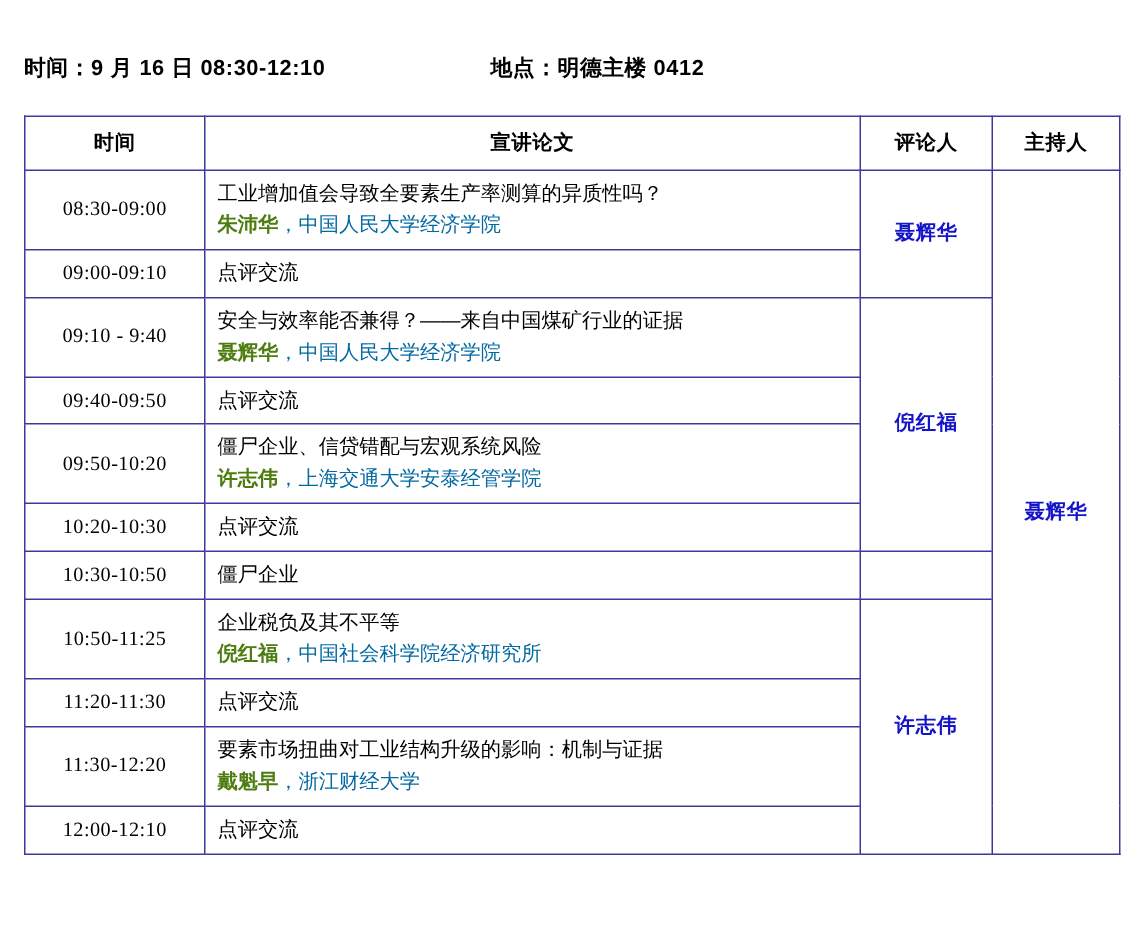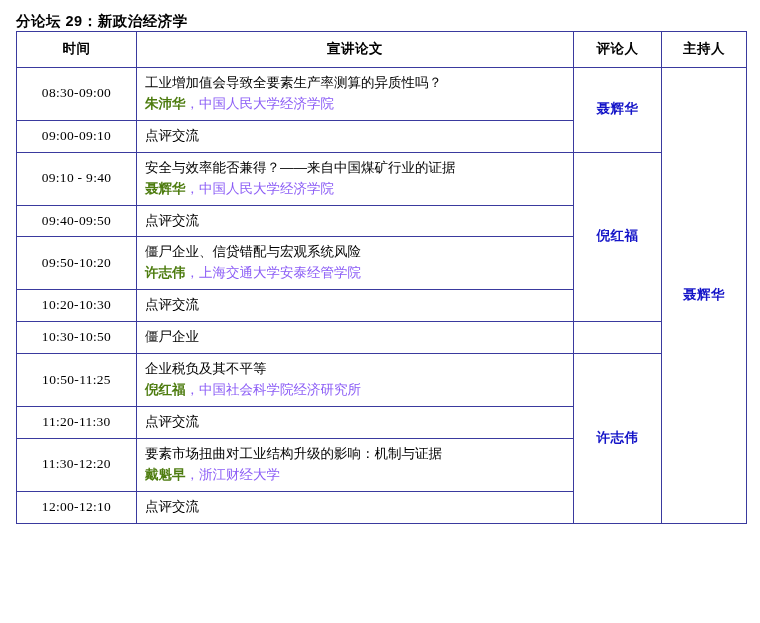--- a/index.html
+++ b/index.html
@@ -82,40 +82,43 @@
     text-align: center;
     font-weight: bold;
     color: #1414c8;
     letter-spacing: 0.5px;
   }
   .author {
     color: #4d7c0f;
     font-weight: bold;
   }
   .affil {
-    color: #8b5cf6;
+    color: #0369a1;
     font-weight: normal;
   }
   .paper-title {
     display: block;
   }
   .paper-author-line {
     display: block;
   }
   .plain {
     display: block;
   }
 </style>
 </head>
 <body>
 
 <div class="page">
 
-  <div class="session-title">分论坛 29：新政治经济学</div>
-
+
+  <div class="meta-row">
+    <span class="meta-time">时间：9 月 16 日 08:30-12:10</span>
+    <span class="meta-place">地点：明德主楼 0412</span>
+  </div>
 
   <table class="schedule">
     <colgroup>
       <col class="c-time">
       <col class="c-paper">
       <col class="c-disc">
       <col class="c-chair">
     </colgroup>
     <thead>
       <tr>

